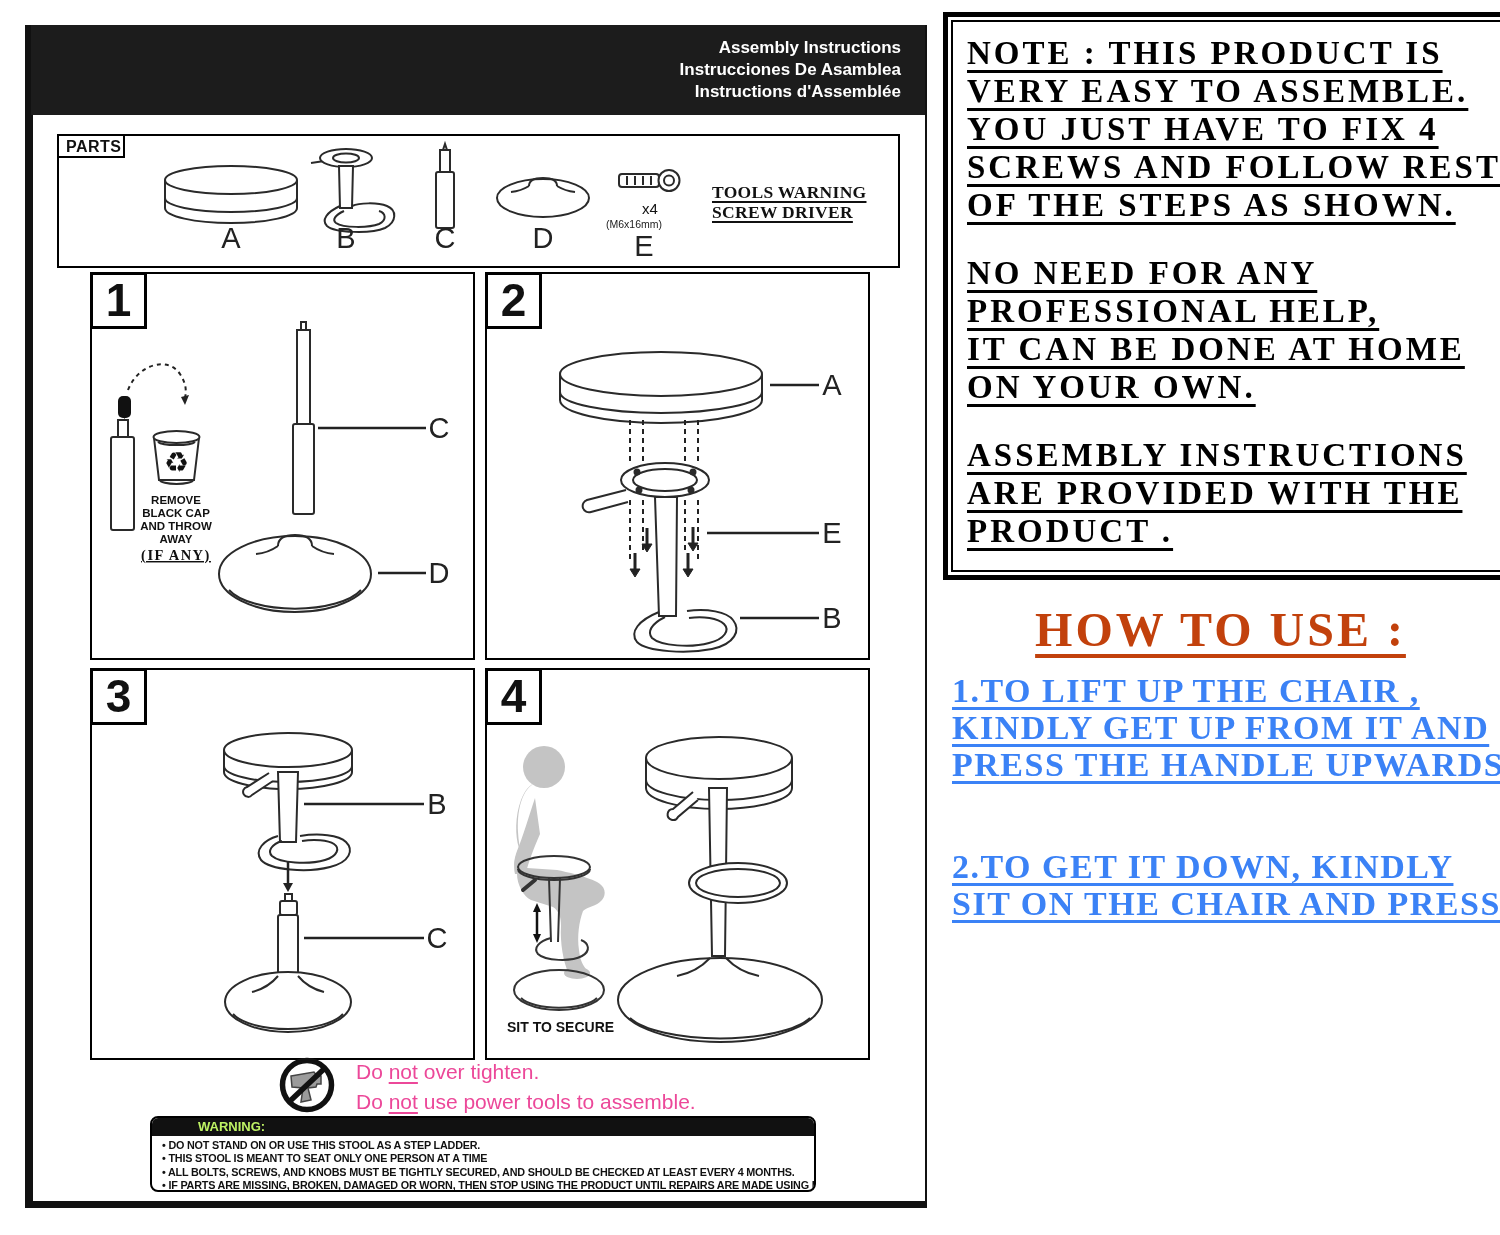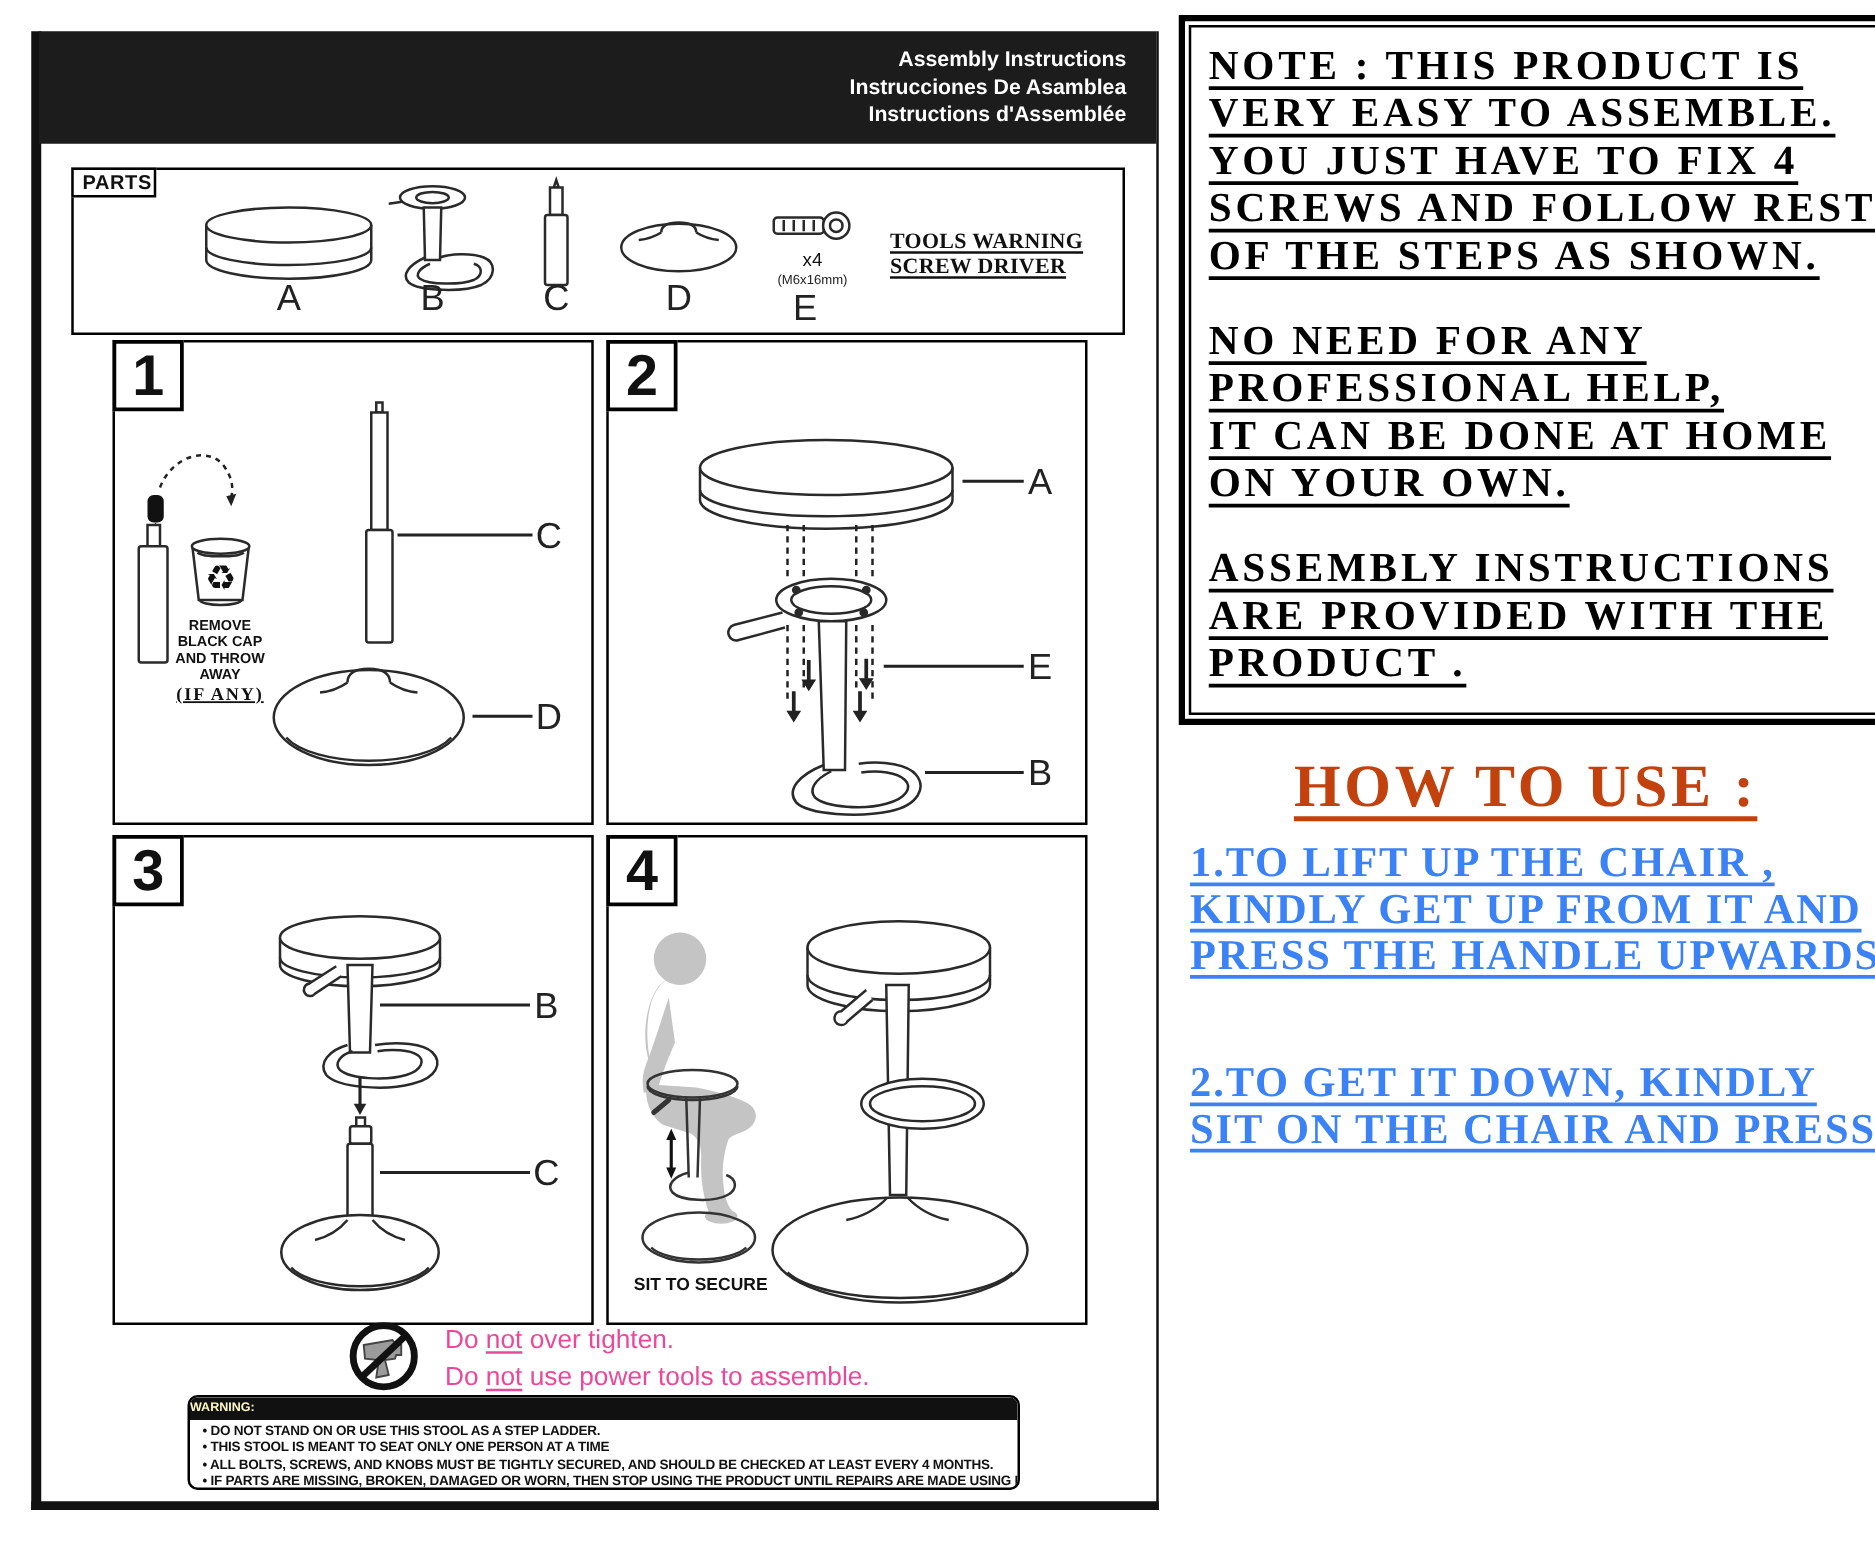--- a/index.html
+++ b/index.html
@@ -14,41 +14,41 @@
               padding:12px 24px 0 0;text-align:right;}
   .header-bar div{color:#fff;font-weight:700;font-size:17px;line-height:22px;}
 
   .parts-box{left:57px;top:134px;width:843px;height:134px;border:2px solid #000;box-sizing:border-box;background:#fff;}
   .parts-title{left:57px;top:134px;width:68px;height:24px;border:2px solid #000;box-sizing:border-box;
                background:#fff;font-weight:800;font-size:16px;line-height:22px;padding-left:7px;letter-spacing:.5px;}
   .tools-req{left:712px;top:182px;width:180px;}
   .tools-req div{font-family:"Liberation Serif",serif;font-weight:700;font-size:17.5px;line-height:20px;
                  text-decoration:underline;text-decoration-thickness:2px;text-underline-offset:3px;letter-spacing:.3px;}
   .screw-qty{left:630px;top:200px;width:40px;font-size:15px;font-weight:400;text-align:center;}
-  .screw-size{left:606px;top:218px;width:88px;font-size:10.5px;font-weight:400;text-align:center;color:#222;}
+  .screw-size{left:606px;top:218px;width:88px;font-size:10.5px;font-weight:400;text-align:left;color:#222;}
 
   .step-box{border:2px solid #000;box-sizing:border-box;background:#fff;}
   .step-num{position:absolute;top:-2px;left:-2px;width:57px;height:57px;border:3px solid #000;background:#fff;
             box-sizing:border-box;font-weight:800;font-size:46px;line-height:50px;text-align:center;}
   .step-svg{position:absolute;left:0;top:0;width:100%;height:100%;}
 
   svg text{font-family:"Liberation Sans",sans-serif;}
   .lbl{font-size:29px;fill:#222;font-weight:400;}
   .tiny{font-size:11.5px;font-weight:700;fill:#111;}
   .ifany{font-family:"Liberation Serif",serif;font-size:14.5px;font-weight:700;fill:#111;
          text-decoration:underline;letter-spacing:1.5px;}
   .sit{font-size:14px;font-weight:700;fill:#111;}
 
   .caution-line{font-size:21px;color:#ec4899;}
   .caution-line .u{text-decoration:underline;text-underline-offset:3px;}
 
   .warning-box{left:150px;top:1116px;width:666px;height:76px;border:2px solid #000;border-radius:8px;
                box-sizing:border-box;background:#fff;overflow:hidden;}
-  .warning-head{background:#111;color:#fef9c3;font-weight:700;font-size:10px;line-height:18px;height:18px;
-                border-radius:5px 5px 0 0;}
+  .warning-head{background:#111;color:#bef264;font-weight:700;font-size:13px;line-height:18px;height:18px;
+                padding-left:46px;border-radius:5px 5px 0 0;}
   .warn-lines{padding:3px 8px 0 10px;}
   .warn-lines div{font-size:10.8px;font-weight:700;line-height:13.4px;letter-spacing:-0.2px;white-space:nowrap;}
   .warn-lines div::before{content:"•  ";}
 
   
   .note-box{left:943px;top:12px;width:609px;height:568px;border:5px solid #000;box-sizing:border-box;background:#fff;}
   .note-inner{position:absolute;inset:3px;border:2px solid #000;box-sizing:border-box;padding:12px 12px 0 14px;}
   .note-para div{font-family:"Liberation Serif",serif;font-weight:700;font-size:33px;line-height:38px;
                  letter-spacing:3px;white-space:nowrap;color:#000;
                  text-decoration:underline;text-decoration-thickness:3px;text-underline-offset:6px;}

